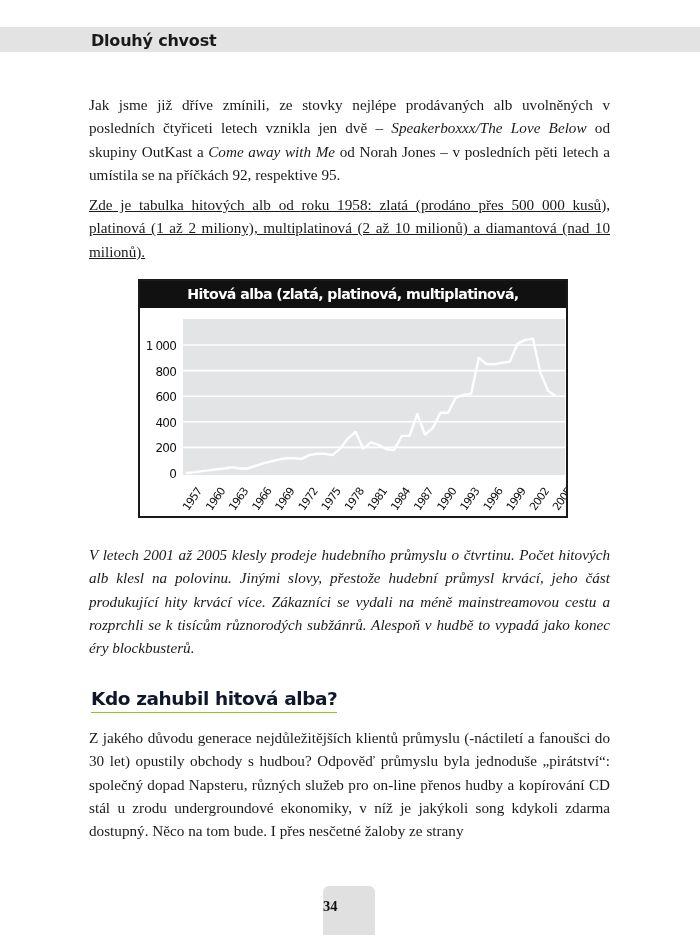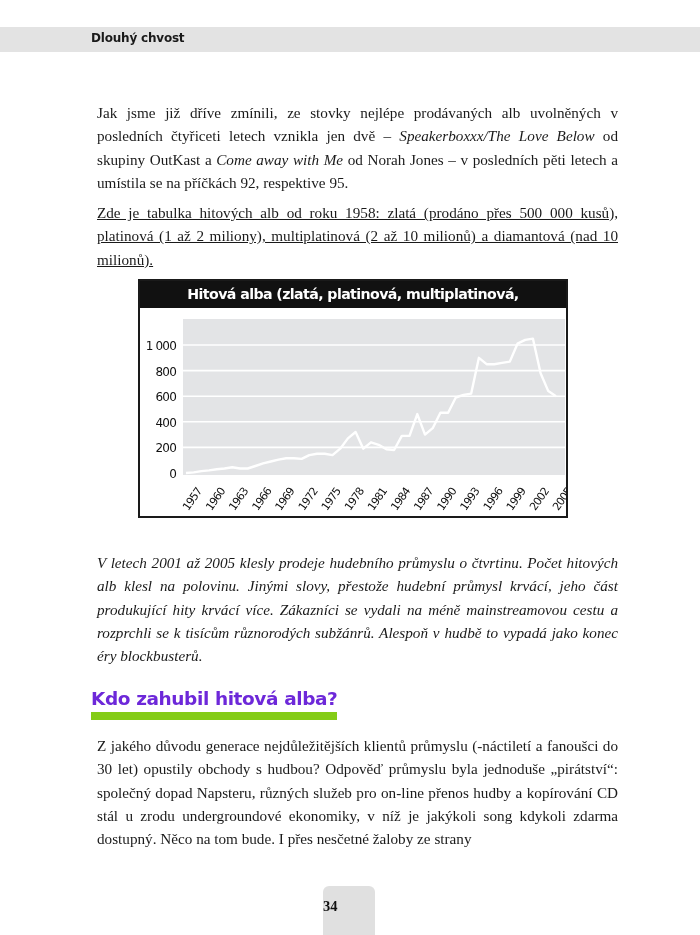--- a/index.html
+++ b/index.html
@@ -1,37 +1,37 @@
 <!DOCTYPE html>
 <html><head>
 <meta charset="utf-8">
 <style>
   html, body { margin:0; padding:0; }
   body { width:700px; height:935px; background:#ffffff; position:relative; overflow:hidden;
          font-family:"Liberation Serif", serif; color:#1a1a1a; }
   .header-bar { position:absolute; left:0; top:27px; width:700px; height:25px; background:#e3e3e3; }
   .header-title { position:absolute; left:91px; top:31px; font-family:"DejaVu Sans", sans-serif;
-                  font-size:12px; font-weight:bold; color:#1a1a1a; letter-spacing:-0.2px; }
+                  font-size:16px; font-weight:bold; color:#1a1a1a; letter-spacing:-0.2px; }
   .para { position:absolute; left:89px; width:521px; font-size:15.2px; line-height:23.3px;
-          text-align:justify; margin:8px; }
+          text-align:justify; margin:0; }
   .para i { font-style:italic; }
   #p1 { top:93px; }
   #p2 { top:193px;text-decoration:underline; }
   #p3 { top:543px;font-style:italic; }
   #p4 { top:726px; }
   .chart-box { position:absolute; left:138px; top:279px; width:430px; height:239px;
                border:2px solid #1a1a1a; background:#fff; box-sizing:border-box; }
   .chart-title-bar { position:absolute; left:0; top:0; right:0; height:27px; background:#111;
                      color:#fff; font-family:"DejaVu Sans", sans-serif; font-weight:bold;
                      font-size:14.2px; line-height:27px; text-align:center; letter-spacing:-0.6px;
                      transform-origin:center; }
   .chart-svg { position:absolute; left:0; top:0; }
   .section-heading { position:absolute; left:91px; top:688px; font-family:"DejaVu Sans", sans-serif;
-                     font-weight:bold; font-size:18.5px; color:#6d28d9; letter-spacing:-0.4px;
-                     padding-bottom:2px; border-bottom:8px solid #84cc16; line-height:22px; }
+                     font-weight:bold; font-size:18.5px; color:#0f172a; letter-spacing:-0.4px;
+                     padding-bottom:2px; border-bottom:1px solid #84cc16; line-height:22px; }
   .page-tab { position:absolute; left:323px; top:886px; width:52px; height:49px; background:#e0e0e0;
               border-radius:6px 6px 0 0; }
   .page-number { position:absolute; left:323px; top:898px; width:52px; text-align:left;
                  font-family:"Liberation Serif", serif; font-weight:bold; font-size:14.5px; color:#111; }
 </style>
 </head>
 <body>
 
 <div class="header-bar"></div>
 <div class="header-title">Dlouhý chvost</div>

